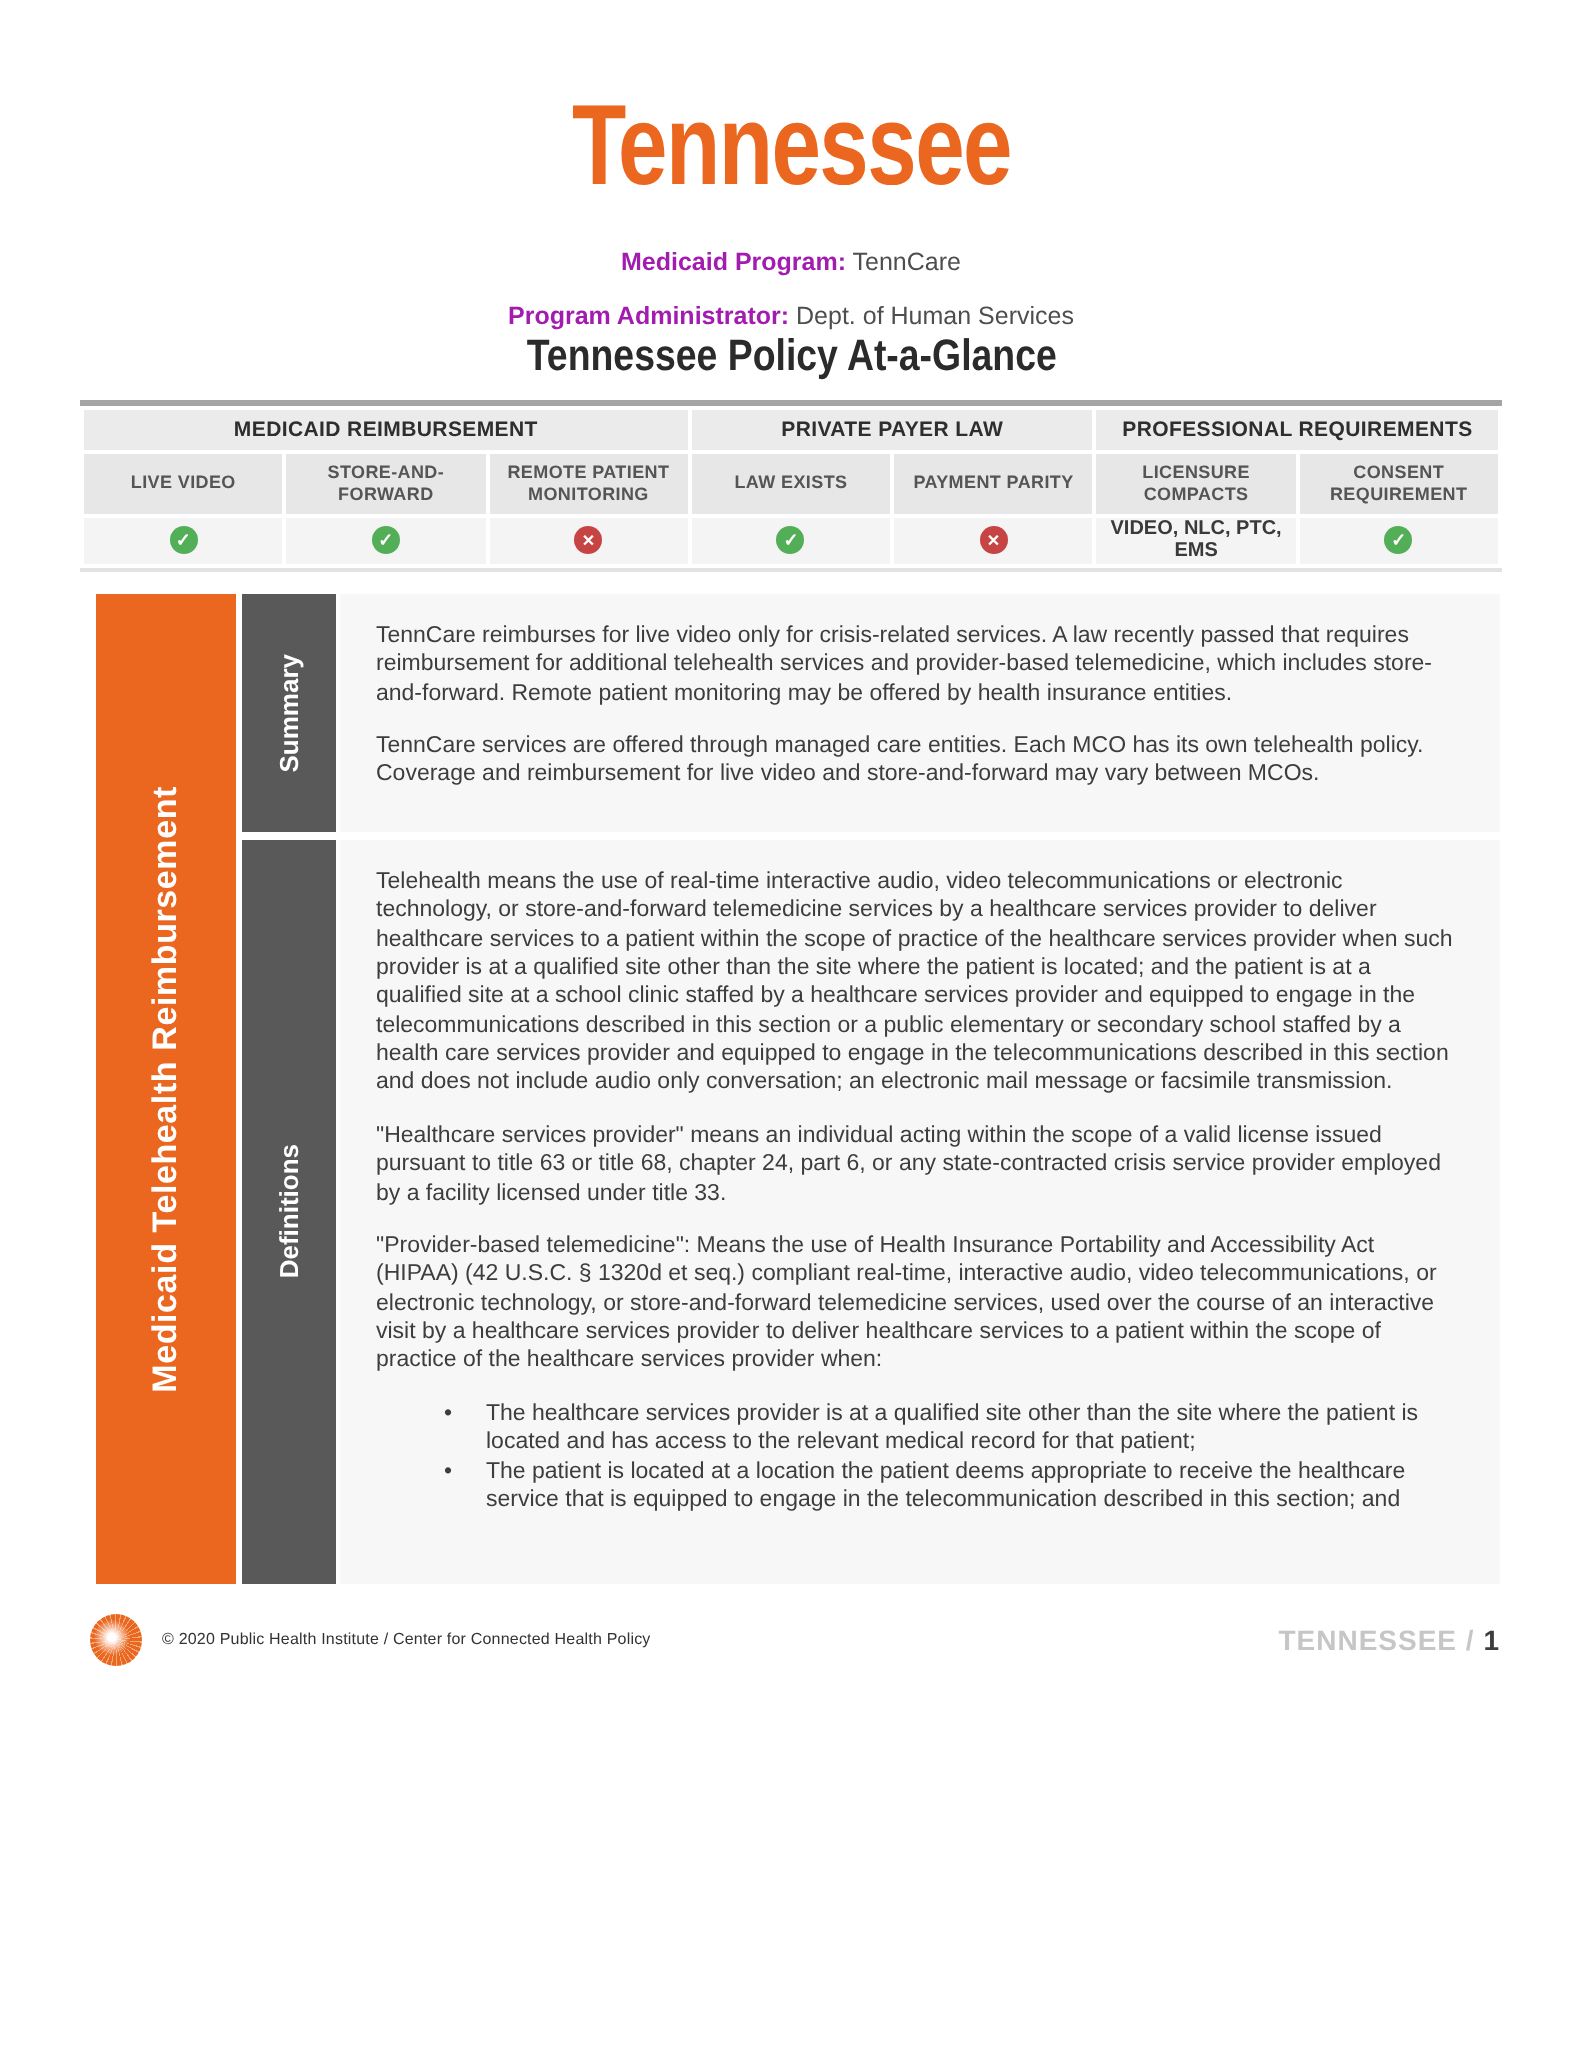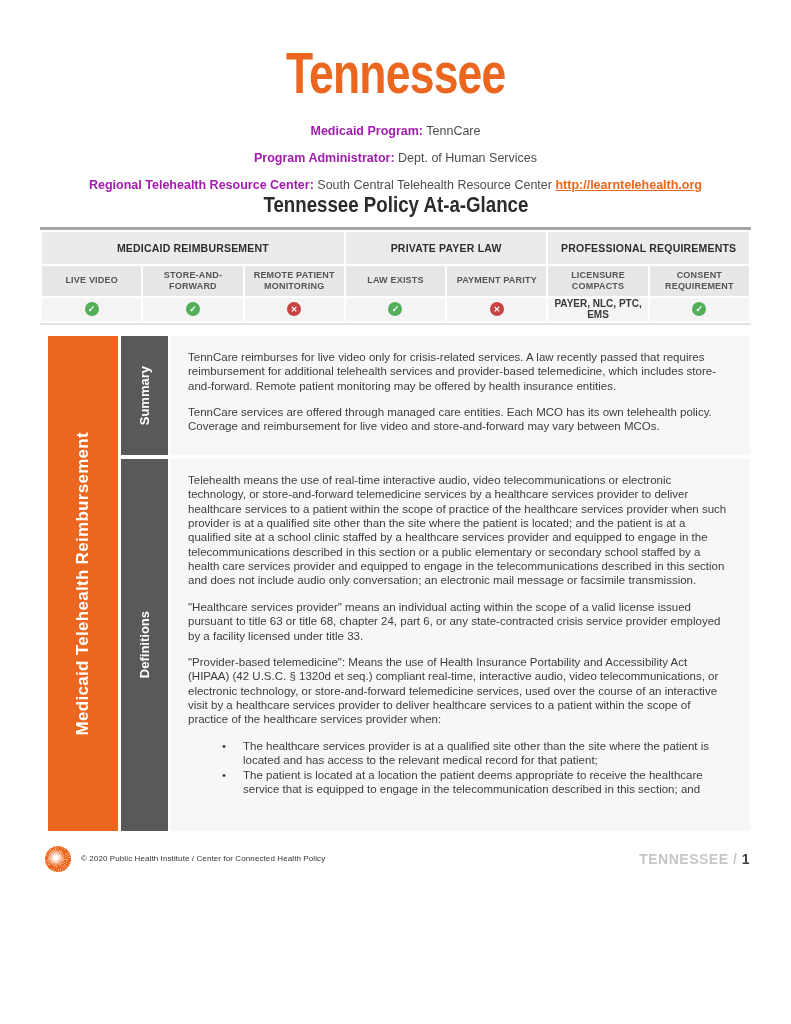--- a/index.html
+++ b/index.html
@@ -49,21 +49,21 @@
   table.glance {
     width: 100%;
     border-collapse: separate;
     border-spacing: 2px;
     table-layout: fixed;
   }
   table.glance th, table.glance td { text-align: center; vertical-align: middle; }
   .glance .group-cell {
     background: #ebebeb;
     font-size: 10.5px; font-weight: bold; color: #2e2e2e;
-    height: 32px; letter-spacing: 0.2px;
+    height: 20px; letter-spacing: 0.2px;
   }
   .glance .col-cell {
     background: #e7e7e7;
     font-size: 9px; font-weight: bold; color: #555555;
     height: 30px; padding: 3px 6px; line-height: 1.2; letter-spacing: 0.2px;
   }
   .glance .val-cell {
     background: #f4f4f4;
     height: 23px; font-size: 10px; font-weight: bold; color: #3a3a3a;
   }
@@ -147,25 +147,20 @@
   </div>
 
   <div class="meta">
     <div class="meta-row">
       <span class="meta-label">Medicaid Program:</span>
       <span class="meta-value">TennCare</span>
     </div>
     <div class="meta-row">
       <span class="meta-label">Program Administrator:</span>
       <span class="meta-value">Dept. of Human Services</span>
-    </div>
-    <div class="meta-row">
-      <span class="meta-label">Regional Telehealth Resource Center:</span>
-      <span class="meta-value">South Central Telehealth Resource Center</span>
-      <a href="#" class="meta-link">http://learntelehealth.org</a>
     </div>
   </div>
 
   <div class="h2-wrap glance">
     <h2 class="section-heading">Tennessee Policy At-a-Glance</h2>
   </div>
 
   <div class="glance-table-wrap">
     <table class="glance">
       <tbody>
@@ -182,21 +177,21 @@
         <th class="col-cell">PAYMENT PARITY</th>
         <th class="col-cell">LICENSURE COMPACTS</th>
         <th class="col-cell">CONSENT REQUIREMENT</th>
       </tr>
       <tr>
         <td class="val-cell"><span class="icon check"></span></td>
         <td class="val-cell"><span class="icon check"></span></td>
         <td class="val-cell"><span class="icon cross"></span></td>
         <td class="val-cell"><span class="icon check"></span></td>
         <td class="val-cell"><span class="icon cross"></span></td>
-        <td class="val-cell">PAYER, NLC, PTC, EMS</td>
+        <td class="val-cell">VIDEO, NLC, PTC, EMS</td>
         <td class="val-cell"><span class="icon check"></span></td>
       </tr>
     </tbody>
       </table>
   </div>
 
 
   <div class="detail">
     <div class="cat-bar">
       <span class="vtext">Medicaid Telehealth Reimbursement</span>

